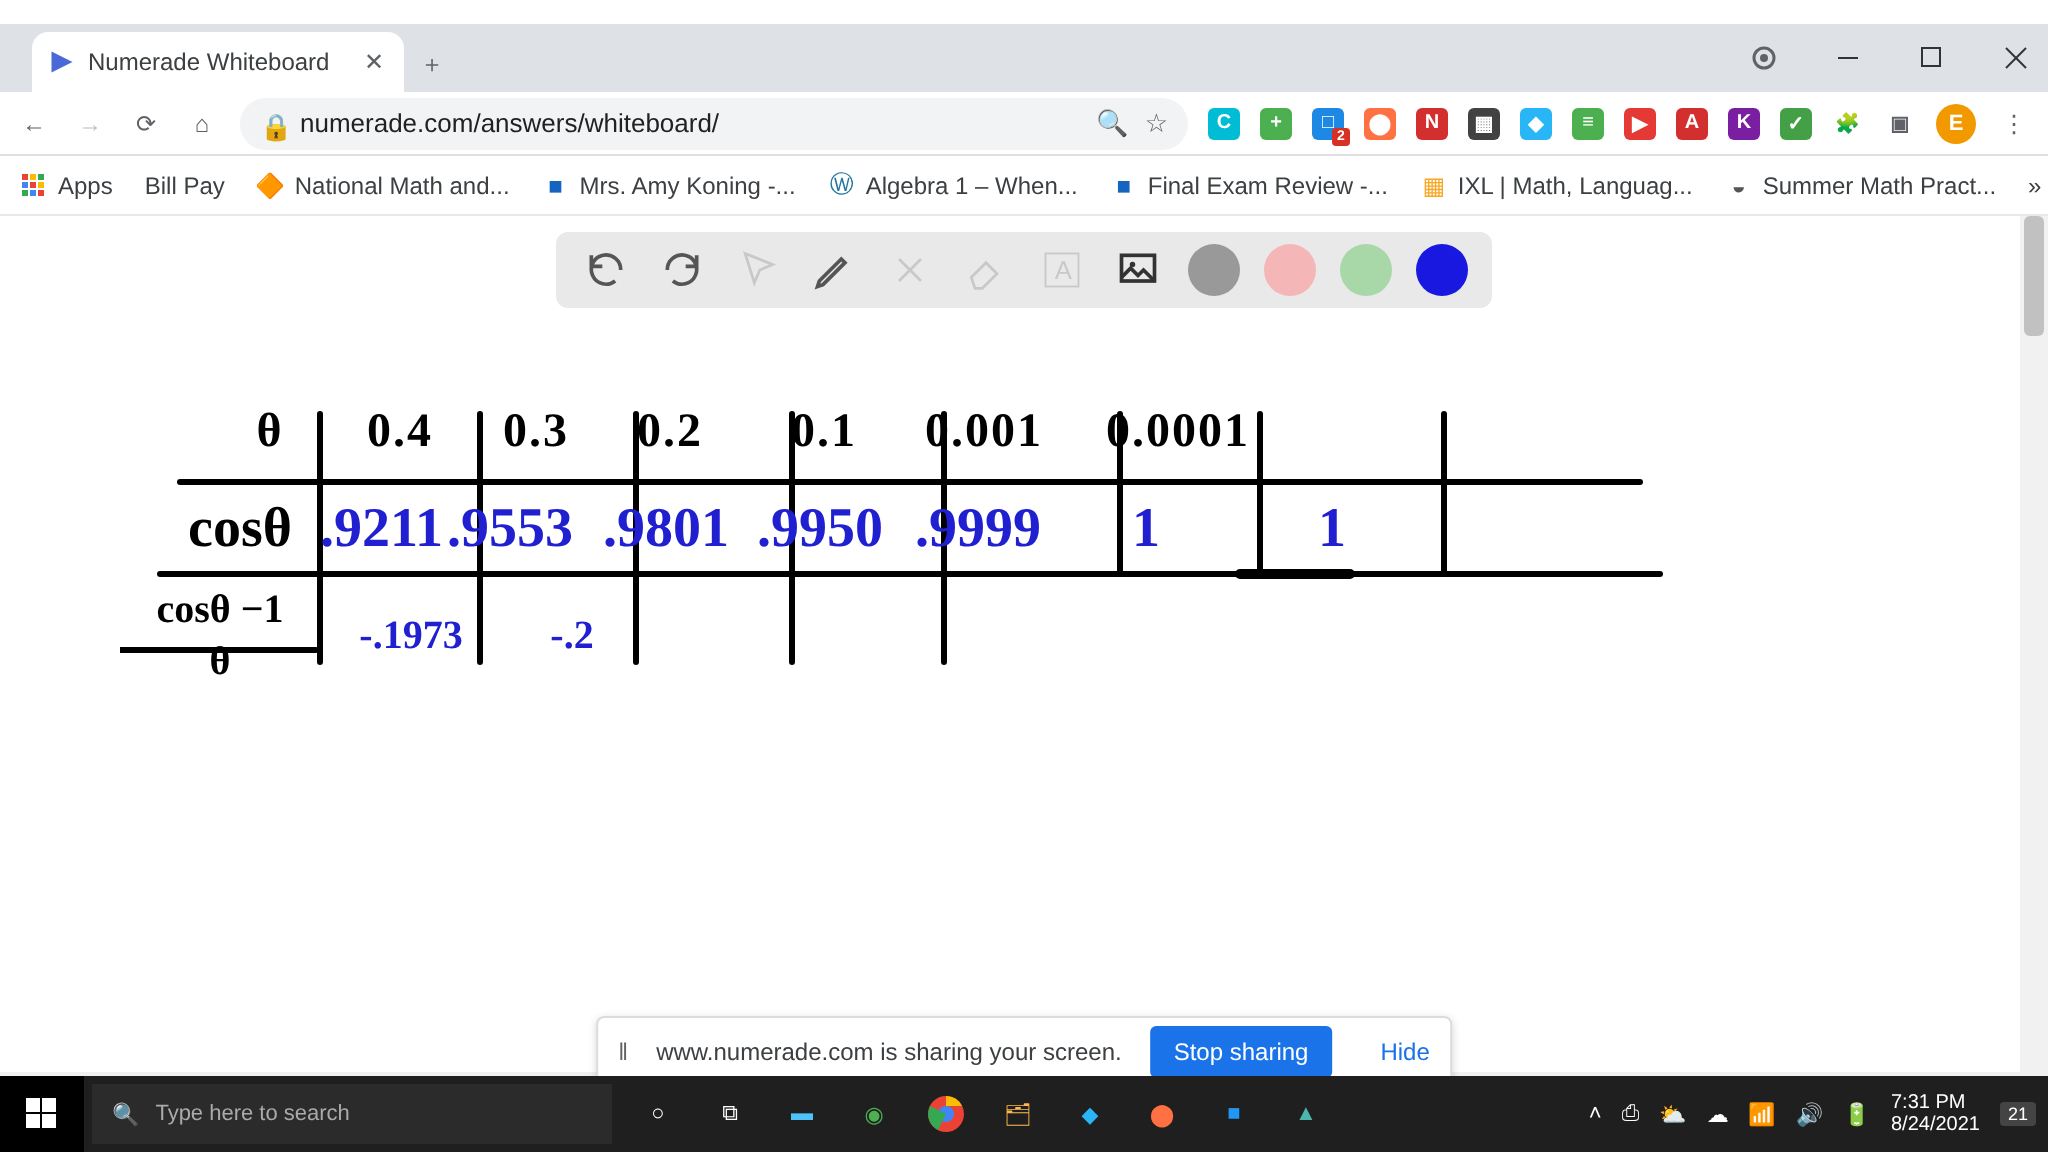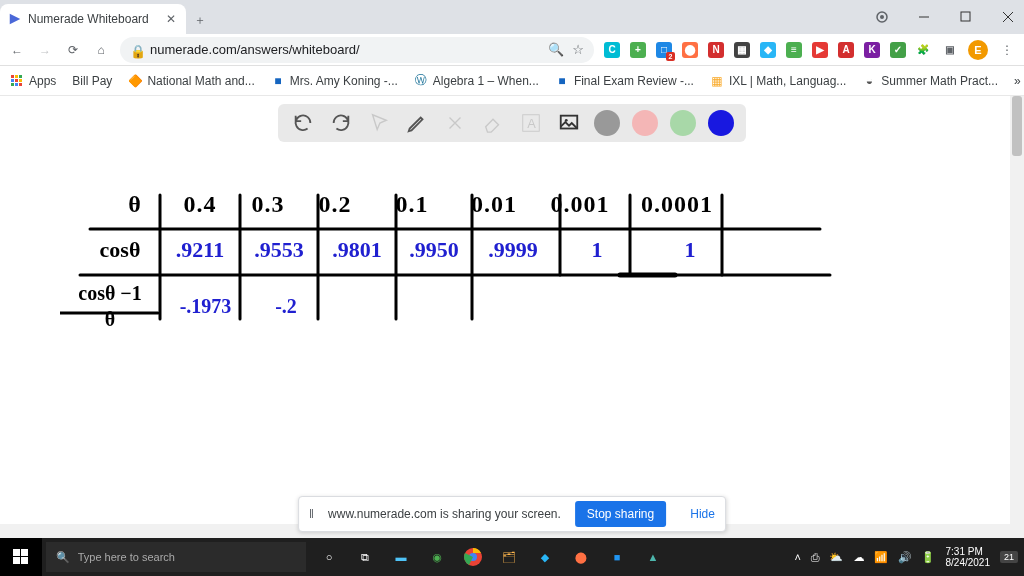--- a/index.html
+++ b/index.html
@@ -10,21 +10,22 @@
   width: 1024px;
   height: 576px;
   overflow: hidden;
   position: relative;
 }
 .tab-strip {
   height: 34px;
   background: #dee1e6;
   display: flex;
   align-items: flex-end;
-  padding-left: 0;
+  padding-left: 16px;
+  margin-top: 12px;
 }
 .tab {
   background: #fff;
   height: 30px;
   width: 186px;
   border-radius: 8px 8px 0 0;
   display: flex;
   align-items: center;
   padding: 0 8px;
   gap: 6px;
@@ -169,21 +170,21 @@
   border-radius: 50%;
 }
 .whiteboard-table {
   position: absolute;
   top: 95px;
   left: 60px;
 }
 
 .hw-row { position: absolute; display: flex; align-items: center; }
 .hw-header { top: 0; left: 50px; font-family: "Comic Sans MS", cursive; font-size: 24px; color: #000; font-weight: bold; letter-spacing: 1px;}
-.hw-r1 { top: 46px; left: 20px; font-family: "Comic Sans MS", cursive; font-size: 22px; color: #000; }
+.hw-r1 { top: 46px; left: 20px; font-family: "Comic Sans MS", cursive; font-size: 28px; color: #000; }
 .hw-r2 { top: 92px; left: 0; font-family: "Comic Sans MS", cursive; font-size: 20px; color: #000; }
 .hw-cell { display: inline-block; text-align: center; }
 .hw-label { color: #000; font-weight: bold; }
 .hw-val { color: #2020d0; font-weight: bold; }
 
 .table-lines { position: absolute; top: 0; left: 0; }
 .scroll-v {
   position: absolute;
   right: 0; top: 0;
   width: 14px; height: 100%;
@@ -466,28 +467,27 @@
         <line x1="0" y1="122" x2="98" y2="122"></line>
       </g>
     </svg>
 
     <div class="hw-row hw-header">
       <span class="hw-cell hw-label" style="width:50px">θ</span>
       <span class="hw-cell" style="width:80px">0.4</span>
       <span class="hw-cell" style="width:56px">0.3</span>
       <span class="hw-cell" style="width:78px">0.2</span>
       <span class="hw-cell" style="width:76px">0.1</span>
-      <span class="hw-cell" style="width:88px">0.01</span>
       <span class="hw-cell" style="width:84px">0.001</span>
       <span class="hw-cell" style="width:110px">0.0001</span>
     </div>
 
     <div class="hw-row hw-r1">
       <span class="hw-cell hw-label" style="width:80px">cosθ</span>
-      <span class="hw-cell hw-val" style="width:80px">.9211</span>
+      <span class="hw-cell hw-val" style="width:56px">.9211</span>
       <span class="hw-cell hw-val" style="width:78px">.9553</span>
       <span class="hw-cell hw-val" style="width:78px">.9801</span>
       <span class="hw-cell hw-val" style="width:76px">.9950</span>
       <span class="hw-cell hw-val" style="width:82px">.9999</span>
       <span class="hw-cell hw-val" style="width:86px">1</span>
       <span class="hw-cell hw-val" style="width:100px">1</span>
     </div>
 
     <div class="hw-row hw-r2">
       <span class="hw-cell hw-label" style="width:100px; line-height:1.0">

